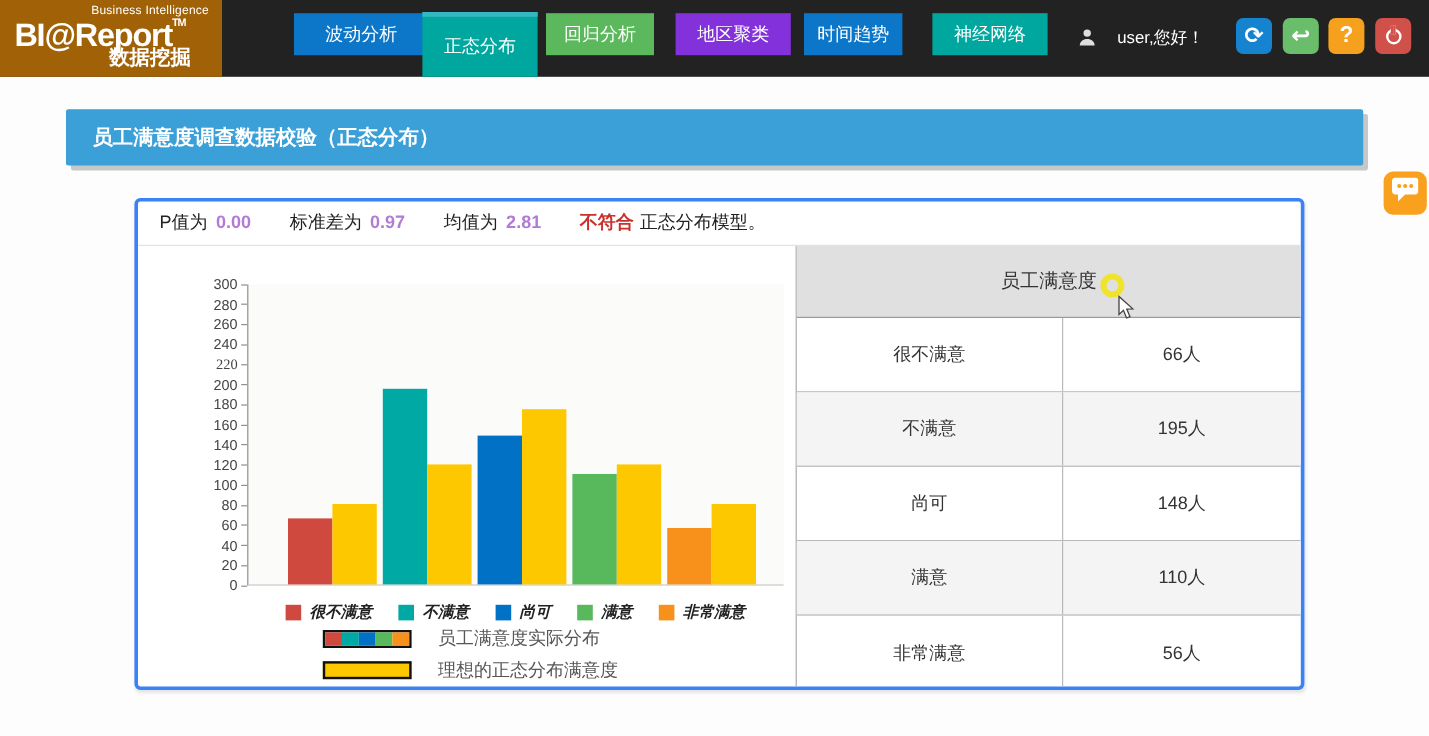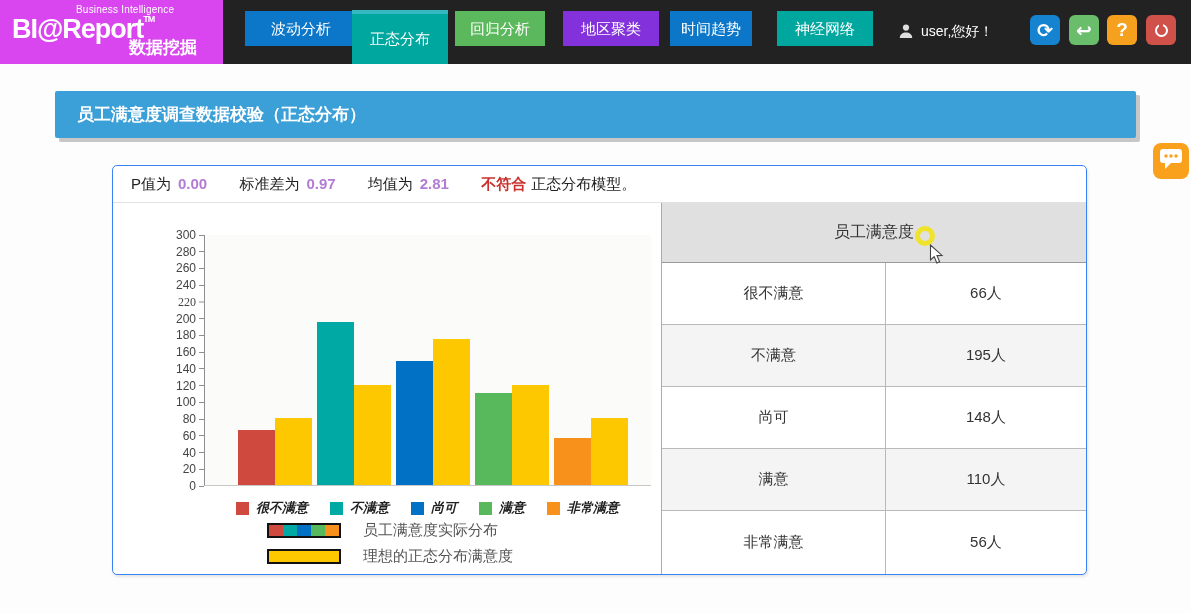--- a/index.html
+++ b/index.html
@@ -1,49 +1,49 @@
 <!DOCTYPE html>
 <html><head>
 <meta charset="utf-8">
 <style>
   * { margin:0; padding:0; box-sizing:border-box; }
   html,body { width:1191px; height:613px; background:#FDFDFD; font-family:"Liberation Sans","DejaVu Sans",sans-serif; overflow:hidden; }
   .page { position:relative; width:1191px; height:613px; }
 
   
   .header { position:absolute; left:0; top:0; width:1191px; height:64px; background:#222222; }
-  .logo-block { position:absolute; left:0; top:0; width:223px; height:64px; background:#d946ef; color:#fff; }
+  .logo-block { position:absolute; left:0; top:0; width:185px; height:64px; background:#a16207; color:#fff; }
   .logo-small { position:absolute; left:76px; top:4px; font-size:10px; letter-spacing:.2px; }
   .logo-main  { position:absolute; left:12px; top:14px; font-size:27px; font-weight:bold; letter-spacing:-1px; }
   .logo-tm    { font-size:9px; vertical-align:top; font-weight:bold; }
   .logo-sub   { position:absolute; right:26px; bottom:5px; font-size:17px; font-weight:bold; }
 
   .nav-btn { position:absolute; top:11px; height:35px; line-height:35px; text-align:center;
              color:#fff; font-size:15px; cursor:pointer; }
   .nav-btn.active { top:10px; height:54px; line-height:50px; border-top:4px solid #35B8C2; }
 
-  .user-box { position:absolute; left:898px; top:0; height:64px; display:flex; align-items:center; gap:7px; color:#fff; font-size:14px; }
+  .user-box { position:absolute; left:898px; top:0; height:64px; display:flex; align-items:center; gap:17px; color:#fff; font-size:14px; }
   .action-btn { position:absolute; top:15px; width:30px; height:30px; border-radius:6px; color:#fff;
                 display:flex; align-items:center; justify-content:center; font-size:19px; font-weight:bold; cursor:pointer; }
   .pwr { width:13px; height:13px; border:2px solid #fff; border-radius:50%; position:relative; display:block; }
   .pwr-line { position:absolute; top:-5px; left:50%; transform:translateX(-50%); width:2px; height:8px;
               background:#fff; border-left:2px solid #D0504A; border-right:2px solid #D0504A; }
 
   
   .banner { position:absolute; left:55px; top:91px; width:1081px; height:47px; background:#3B9FD8;
             box-shadow:4px 4px 0 #C7C7C7; border-radius:2px; }
   .banner-title { line-height:47px; padding-left:22px; color:#fff; font-size:17px; font-weight:bold; }
 
   
   .chat-btn { position:absolute; left:1153px; top:143px; width:36px; height:36px; background:#F9A01C;
               border-radius:8px; display:flex; align-items:center; justify-content:center; cursor:pointer; }
 
   
   .card { position:absolute; left:112px; top:165px; width:975px; height:410px; background:#fff;
-          border:1px solid #3b82f6; border-radius:5px; box-shadow:1px 2px 3px rgba(0,0,0,.10); overflow:hidden; }
+          border:3px solid #3b82f6; border-radius:5px; box-shadow:1px 2px 3px rgba(0,0,0,.10); overflow:hidden; }
   .stats-bar { height:37px; line-height:36px; border-bottom:1px solid #E2E2E2; padding-left:18px;
                font-size:15px; color:#222; white-space:nowrap; }
   .stat-val { font-weight:bold; margin:0 14px 0 7px; }
   .stat-label { margin-left:14px; }
   .stat-fit { font-weight:bold; margin:0 5px 0 14px; }
 
   .card-body { display:flex; height:371px; }
   .chart-pane { position:relative; width:548px; }
   .table-pane { position:relative; flex:1; border-left:1px solid #ABABAB; display:flex; flex-direction:column; }
 

